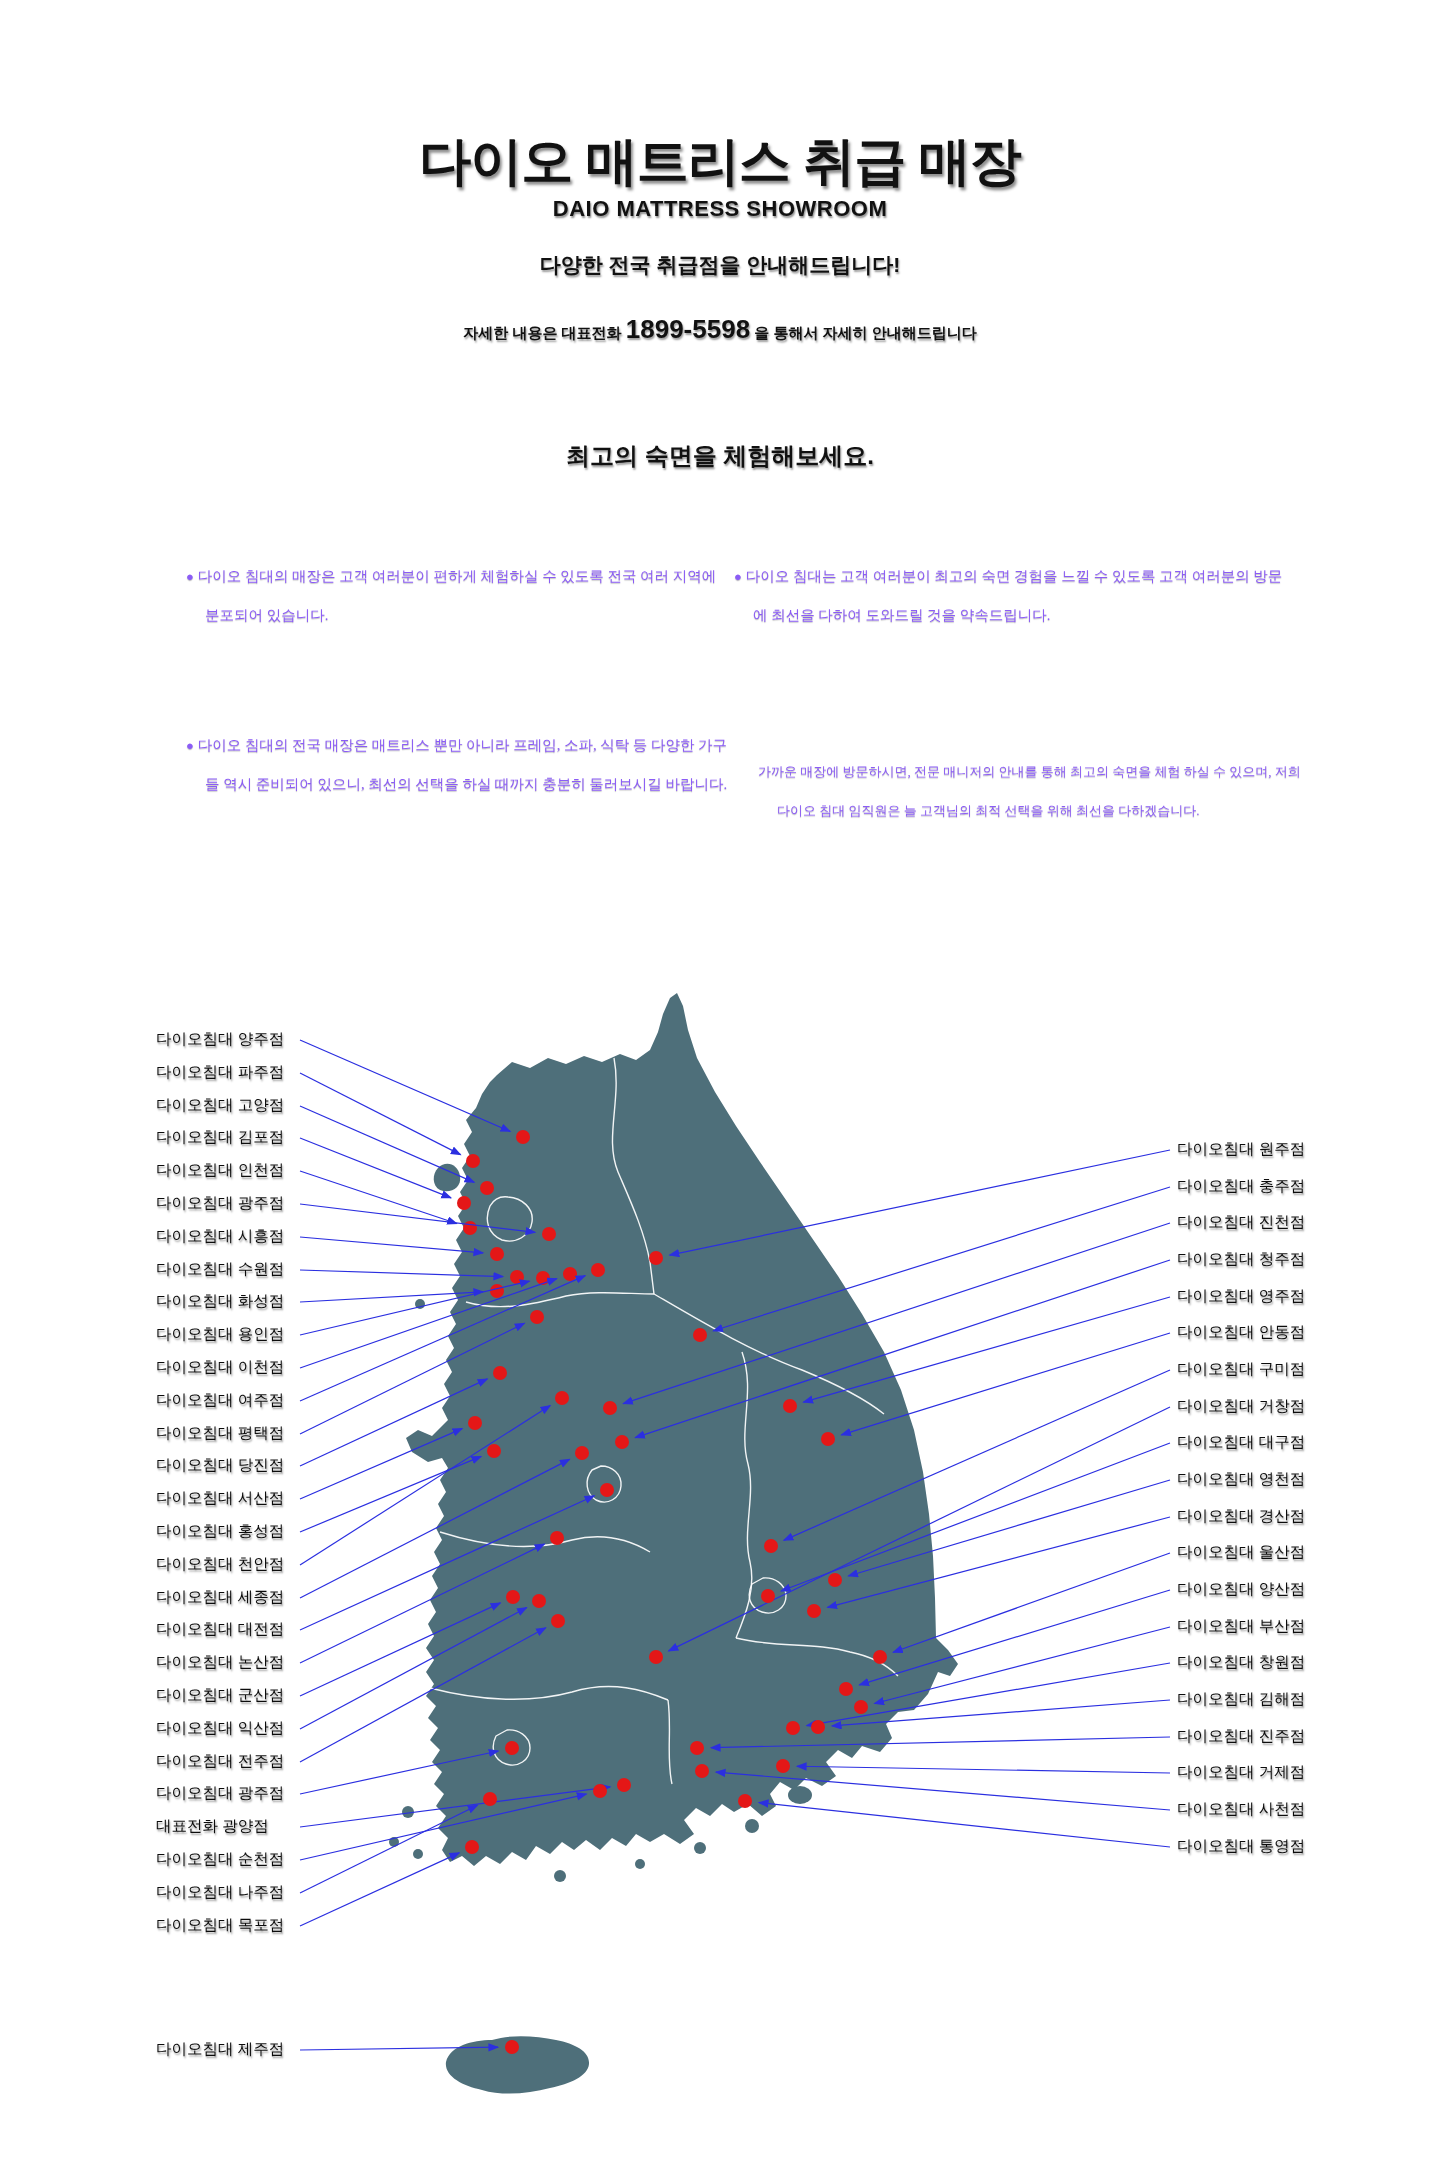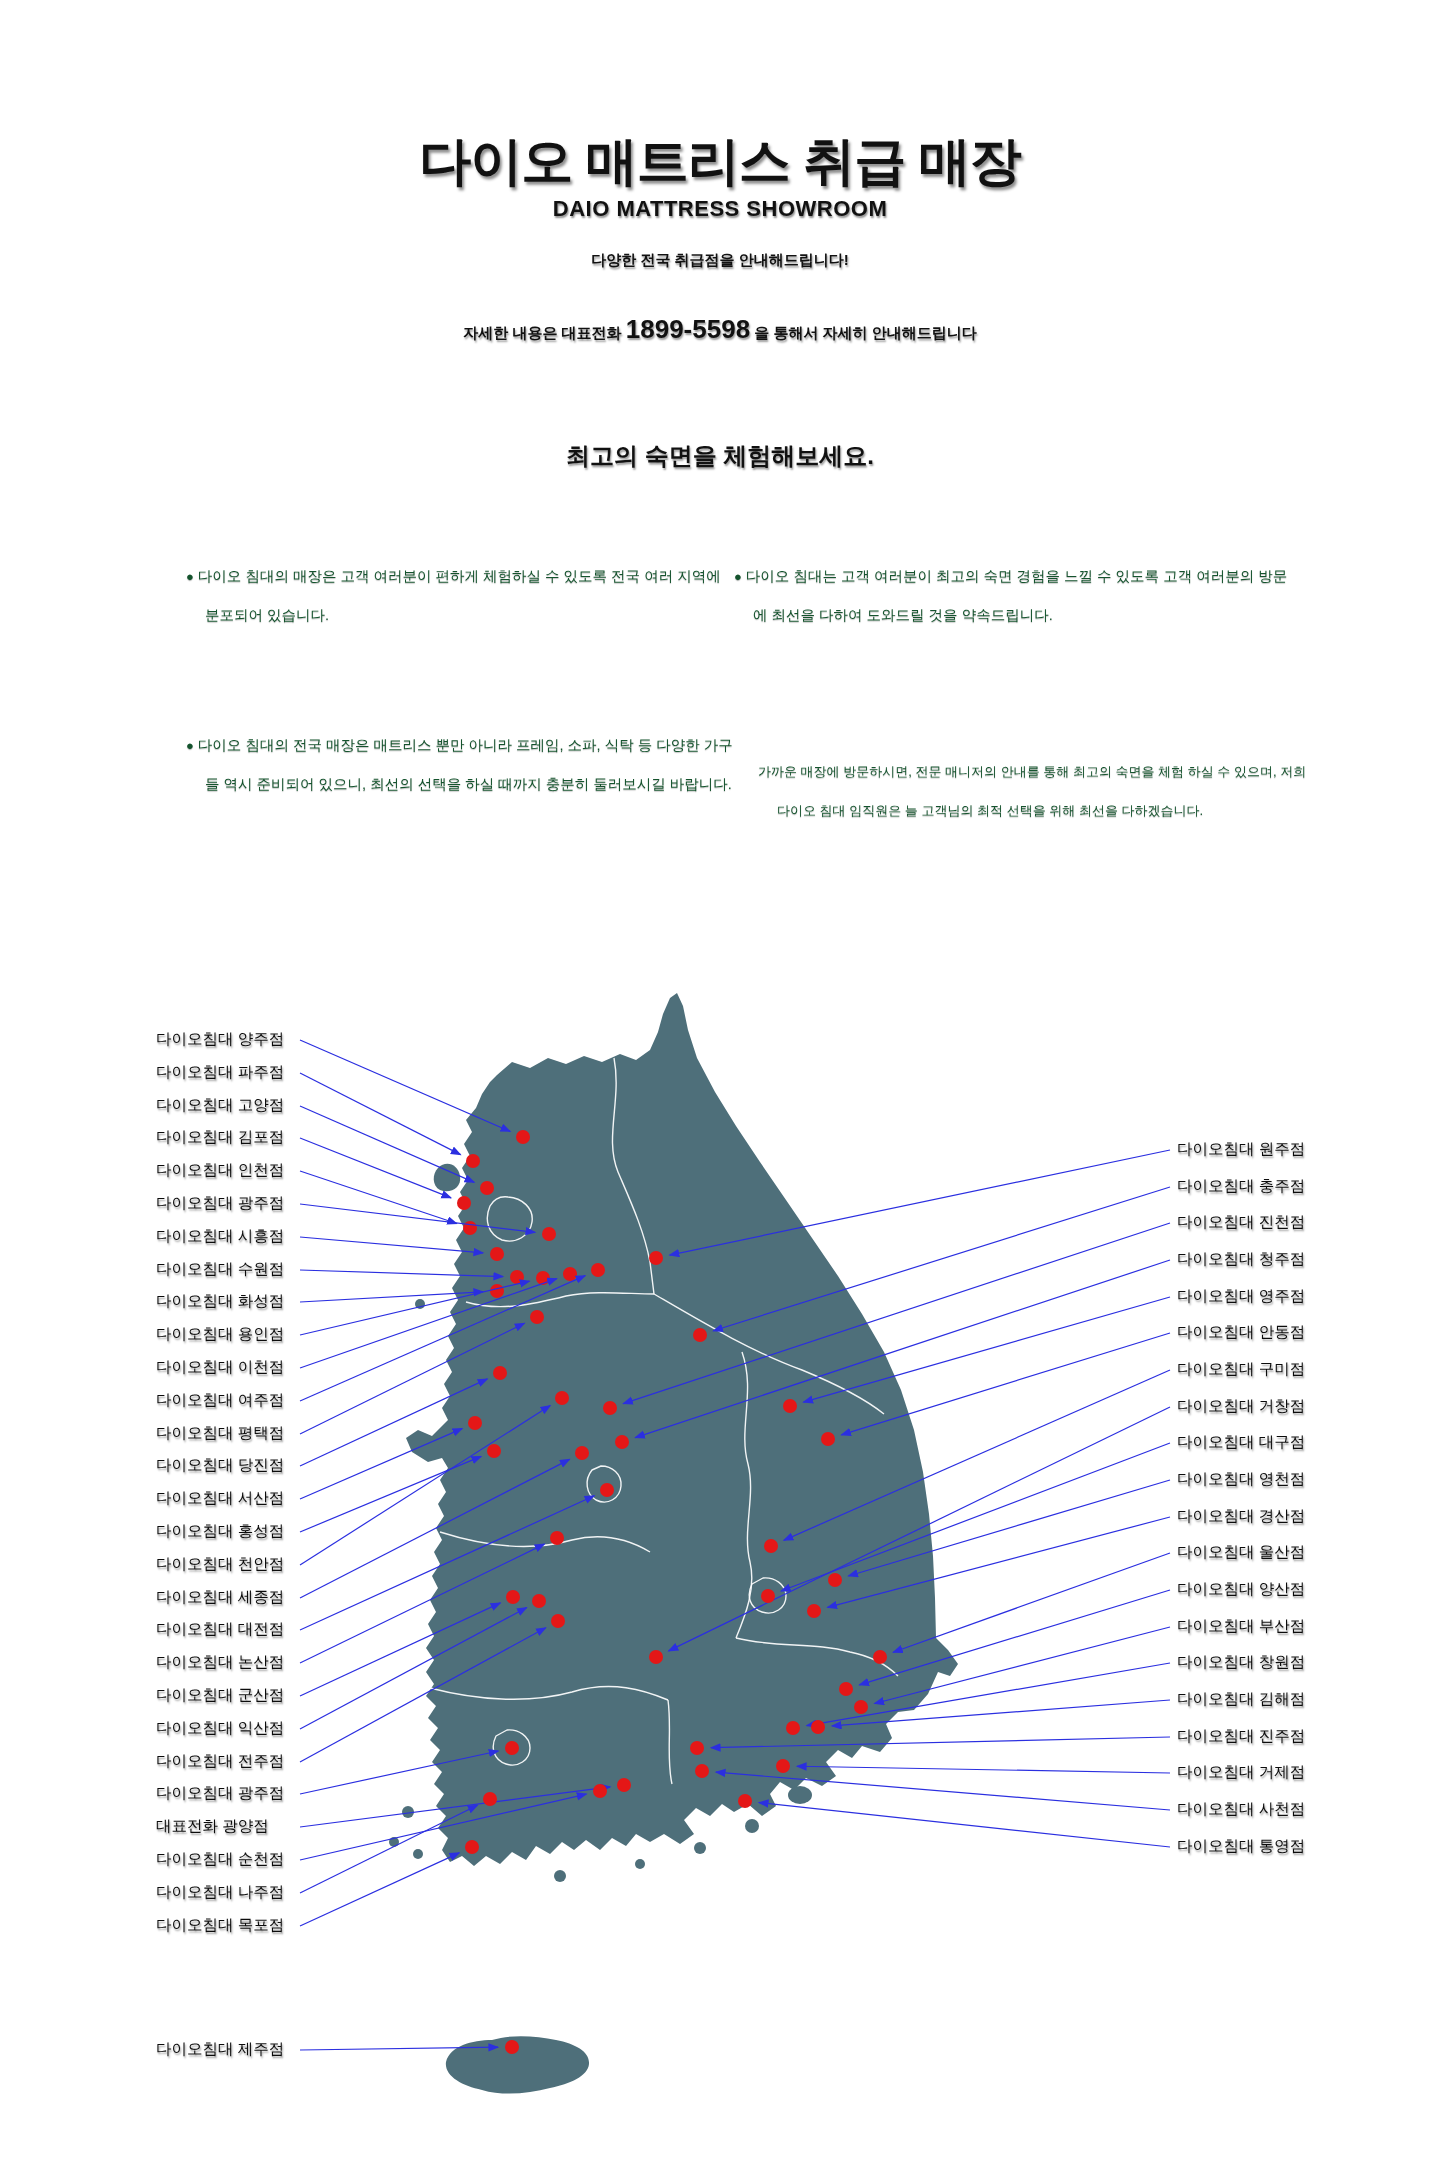--- a/index.html
+++ b/index.html
@@ -7,31 +7,32 @@
     width:1440px;height:2173px;position:relative;background:#ffffff;
     font-family:"Liberation Sans","DejaVu Sans",sans-serif;color:#111;
     overflow:hidden;
   }
   .abs{position:absolute;}
   .centered{left:0;width:100%;text-align:center;}
   .page-title{top:92px;font-size:52px;font-weight:700;letter-spacing:-1px;
     text-shadow:2px 3px 3px rgba(0,0,0,.45);}
   .page-subtitle{top:196px;font-size:22px;font-weight:700;letter-spacing:.5px;
     text-shadow:1px 2px 2px rgba(0,0,0,.45);}
-  .page-tagline{top:251px;font-size:15px;font-weight:700;
+  .page-tagline{top:251px;font-size:21px;font-weight:700;
     text-shadow:1px 2px 2px rgba(0,0,0,.4);}
   .phone-line{top:314px;font-size:15px;font-weight:700;
     text-shadow:1px 2px 2px rgba(0,0,0,.4);}
   .phone-line .phone-number{font-size:26px;font-weight:700;letter-spacing:0;}
   .cta-heading{top:440px;font-size:24px;font-weight:700;
     text-shadow:1px 2px 2px rgba(0,0,0,.4);}
   .bullet{
     position:absolute;width:520px;font-size:14.5px;line-height:39px;
-    color:#14532d;padding-left:19px;text-indent:-19px;
+    color:#8b5cf6;padding-left:19px;text-indent:-19px;
     text-shadow:0 1px 1px rgba(0,0,0,.25);
+    font-family:Liberation Serif, serif;
   }
   .bullet .dot-glyph{font-size:13px;margin-right:4px;}
   #b1{left:186px;top:557px;}
   #b2{left:734px;top:557px;width:535px;}
   #b3{left:186px;top:726px;width:535px;}
   #b4{left:734px;top:752px;width:535px;margin-left:24px;}
   .map-layer{left:0;top:0;width:1440px;height:2173px;}
   .land{stroke:none;}
   .border{fill:none;stroke-width:1.4px;opacity:.92;stroke-linejoin:round;}
   .connector{fill:none;}

